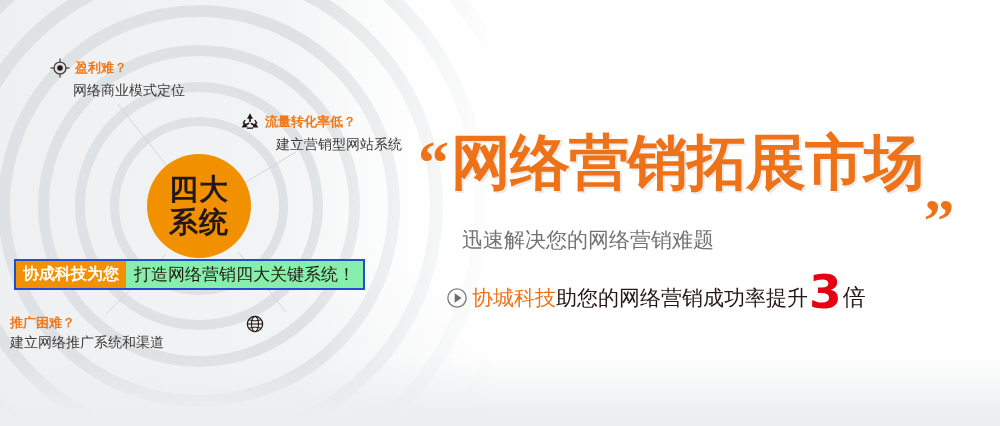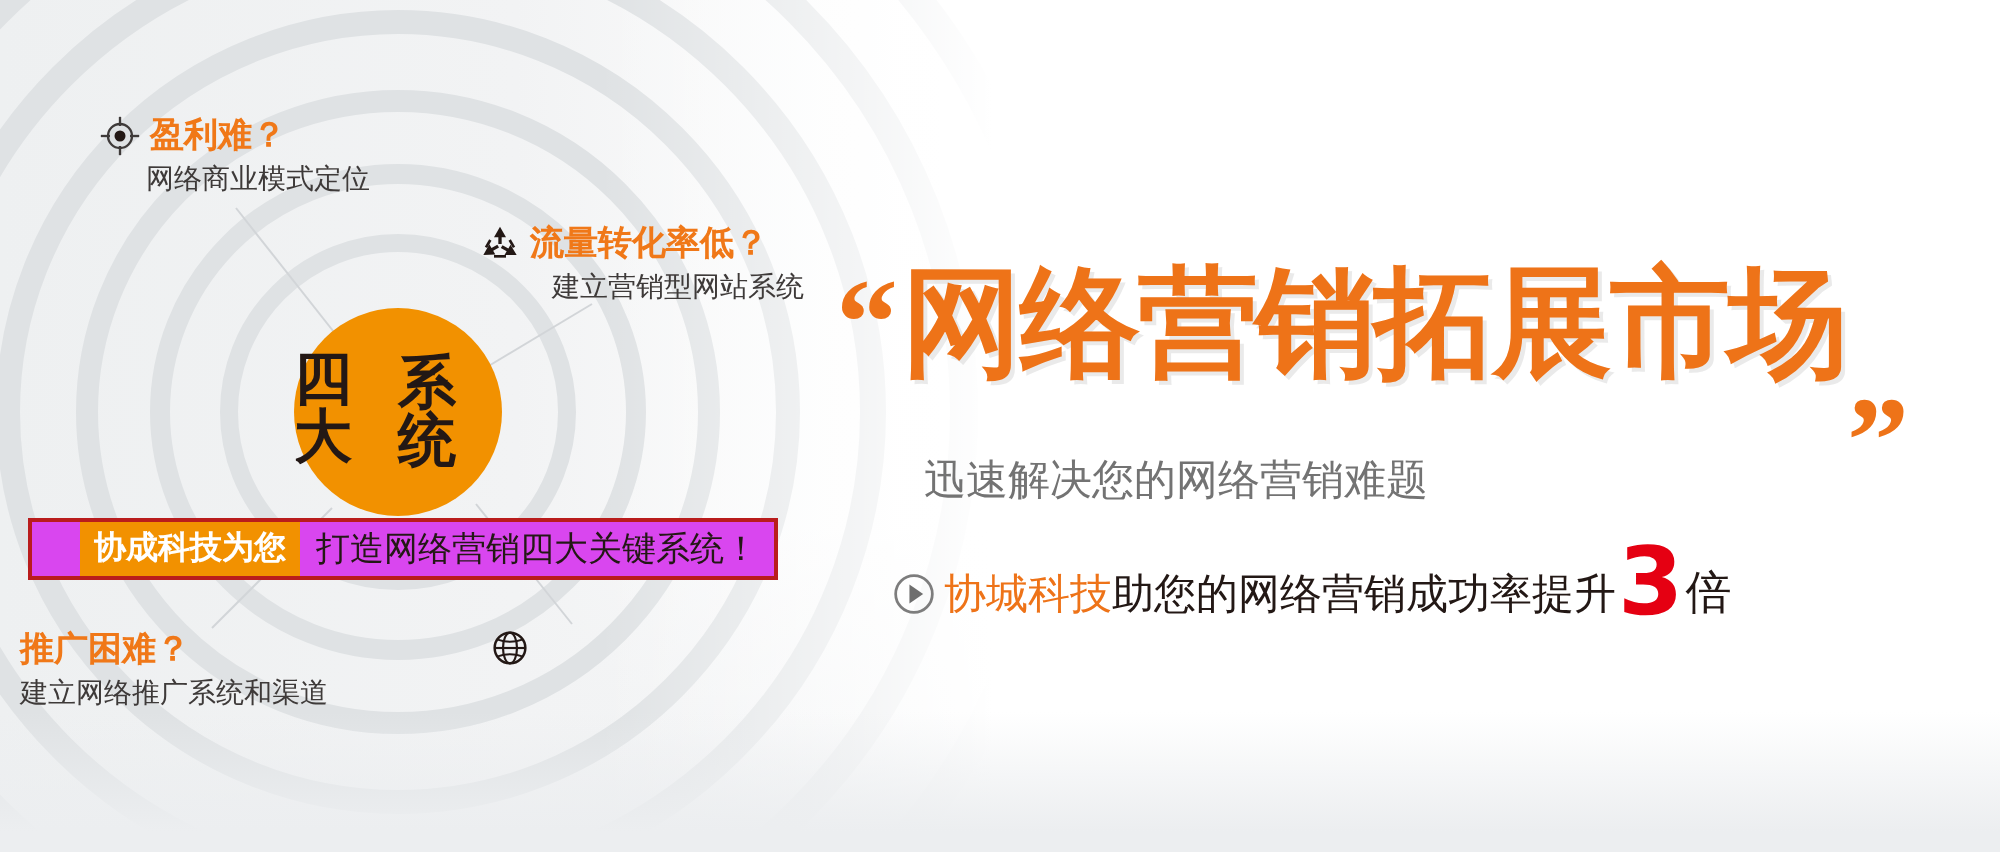--- a/index.html
+++ b/index.html
@@ -83,21 +83,21 @@
 
   
   .disc {
     position: absolute;
     left: 199px; top: 206px;
     width: 104px; height: 104px;
     margin-left: -52px; margin-top: -52px;
     border-radius: 50%;
     background: #f29100;
     display: flex;
-    flex-direction: row;
+    flex-direction: column;
     align-items: center;
     justify-content: center;
     line-height: 1;
   }
   .disc-line {
     font-family: "DejaVu Sans", sans-serif;
     font-weight: 700;
     font-size: 29px;
     letter-spacing: 1px;
     color: #231815;
@@ -108,21 +108,21 @@
   .item { position: absolute; }
   .item-head {
     display: flex;
     align-items: center;
     gap: 5px;
     white-space: nowrap;
   }
   .item-title {
     color: #f07818;
     font-weight: 700;
-    font-size: 17px;
+    font-size: 13px;
     font-family: "DejaVu Sans", sans-serif;
     line-height: 1.1;
   }
   .item-sub {
     color: #3e3a39;
     font-size: 14px;
     font-family: "DejaVu Sans", sans-serif;
     line-height: 1.2;
     white-space: nowrap;
     margin-top: 4px;
@@ -144,24 +144,23 @@
   .item-operation  { left: 245px; top: 314px; }
   .item-operation .item-sub { margin-left: 23px; }
 
   
   .tagbar {
     position: absolute;
     left: 14px; top: 259px;
     height: 31px;
     display: flex;
     align-items: stretch;
-    border: 2px solid #b91c1c;
+    border: 2px solid #1d4ed8;
     box-sizing: border-box;
-    background: #d946ef;
-    padding-left: 24px;
+    background: #86efac;
   }
   .tagbar-left {
     background: #f29100;
     color: #ffffff;
     font-family: "DejaVu Sans", sans-serif;
     font-size: 16px;
     font-weight: 700;
     display: flex;
     align-items: center;
     padding: 0 7px;

